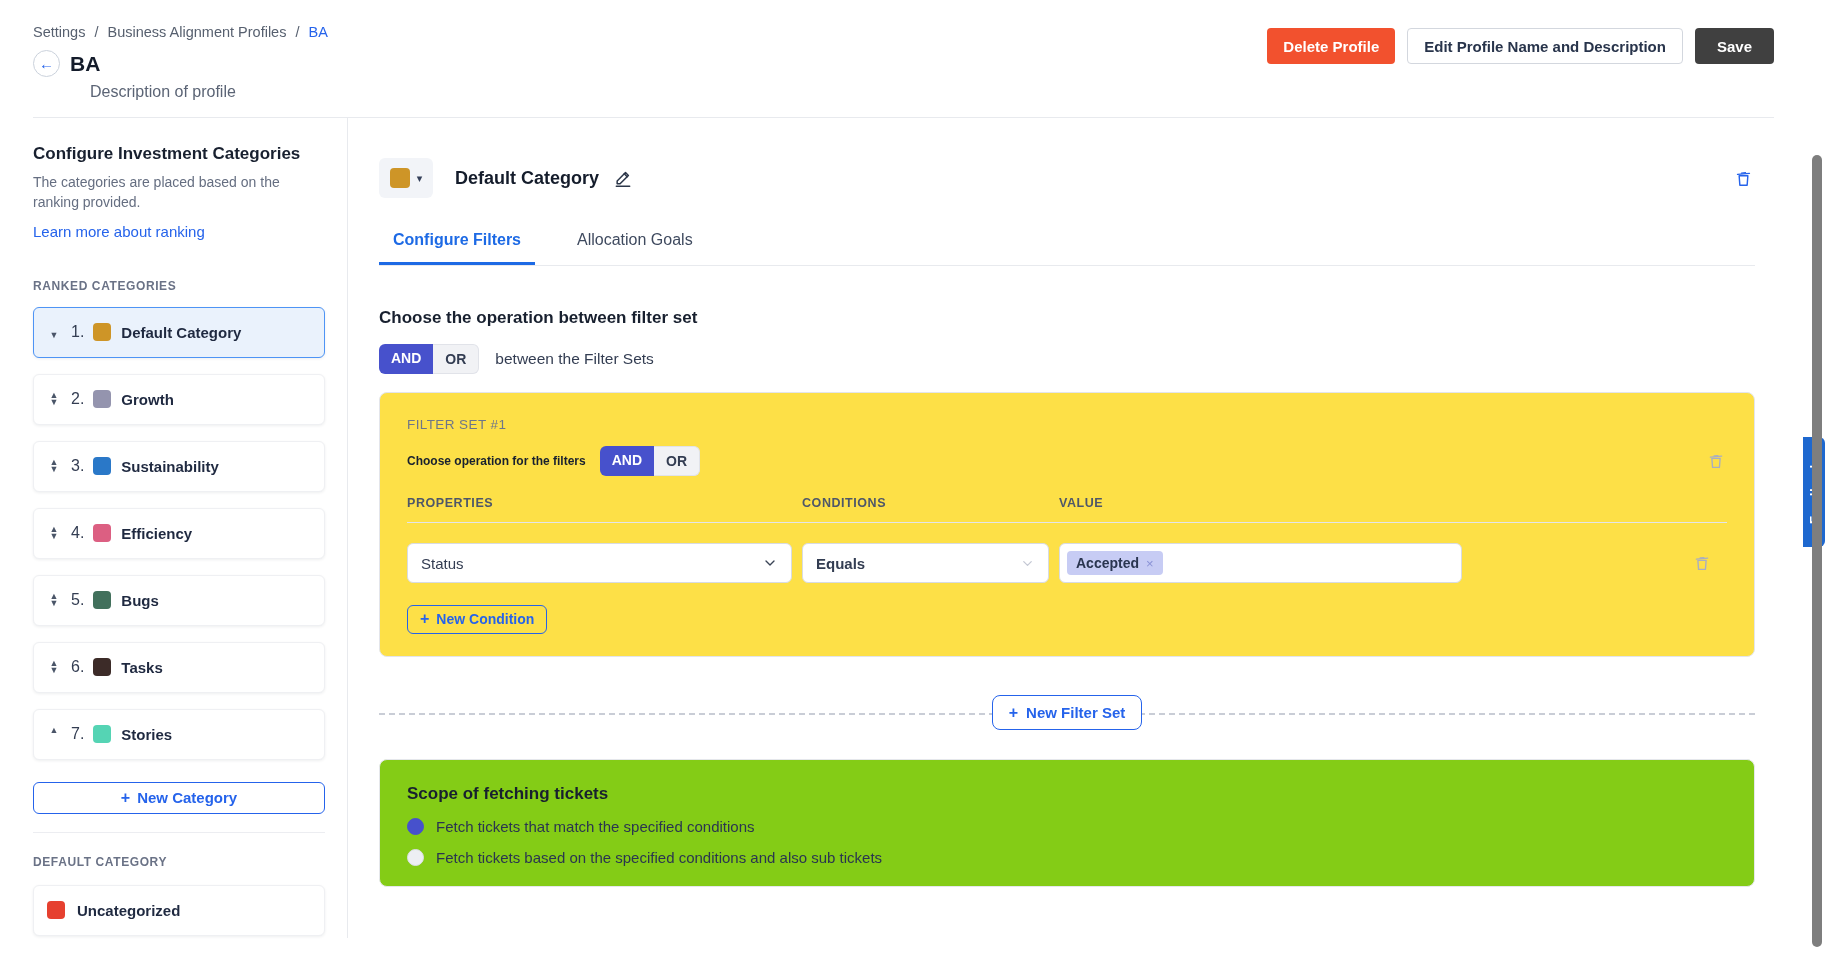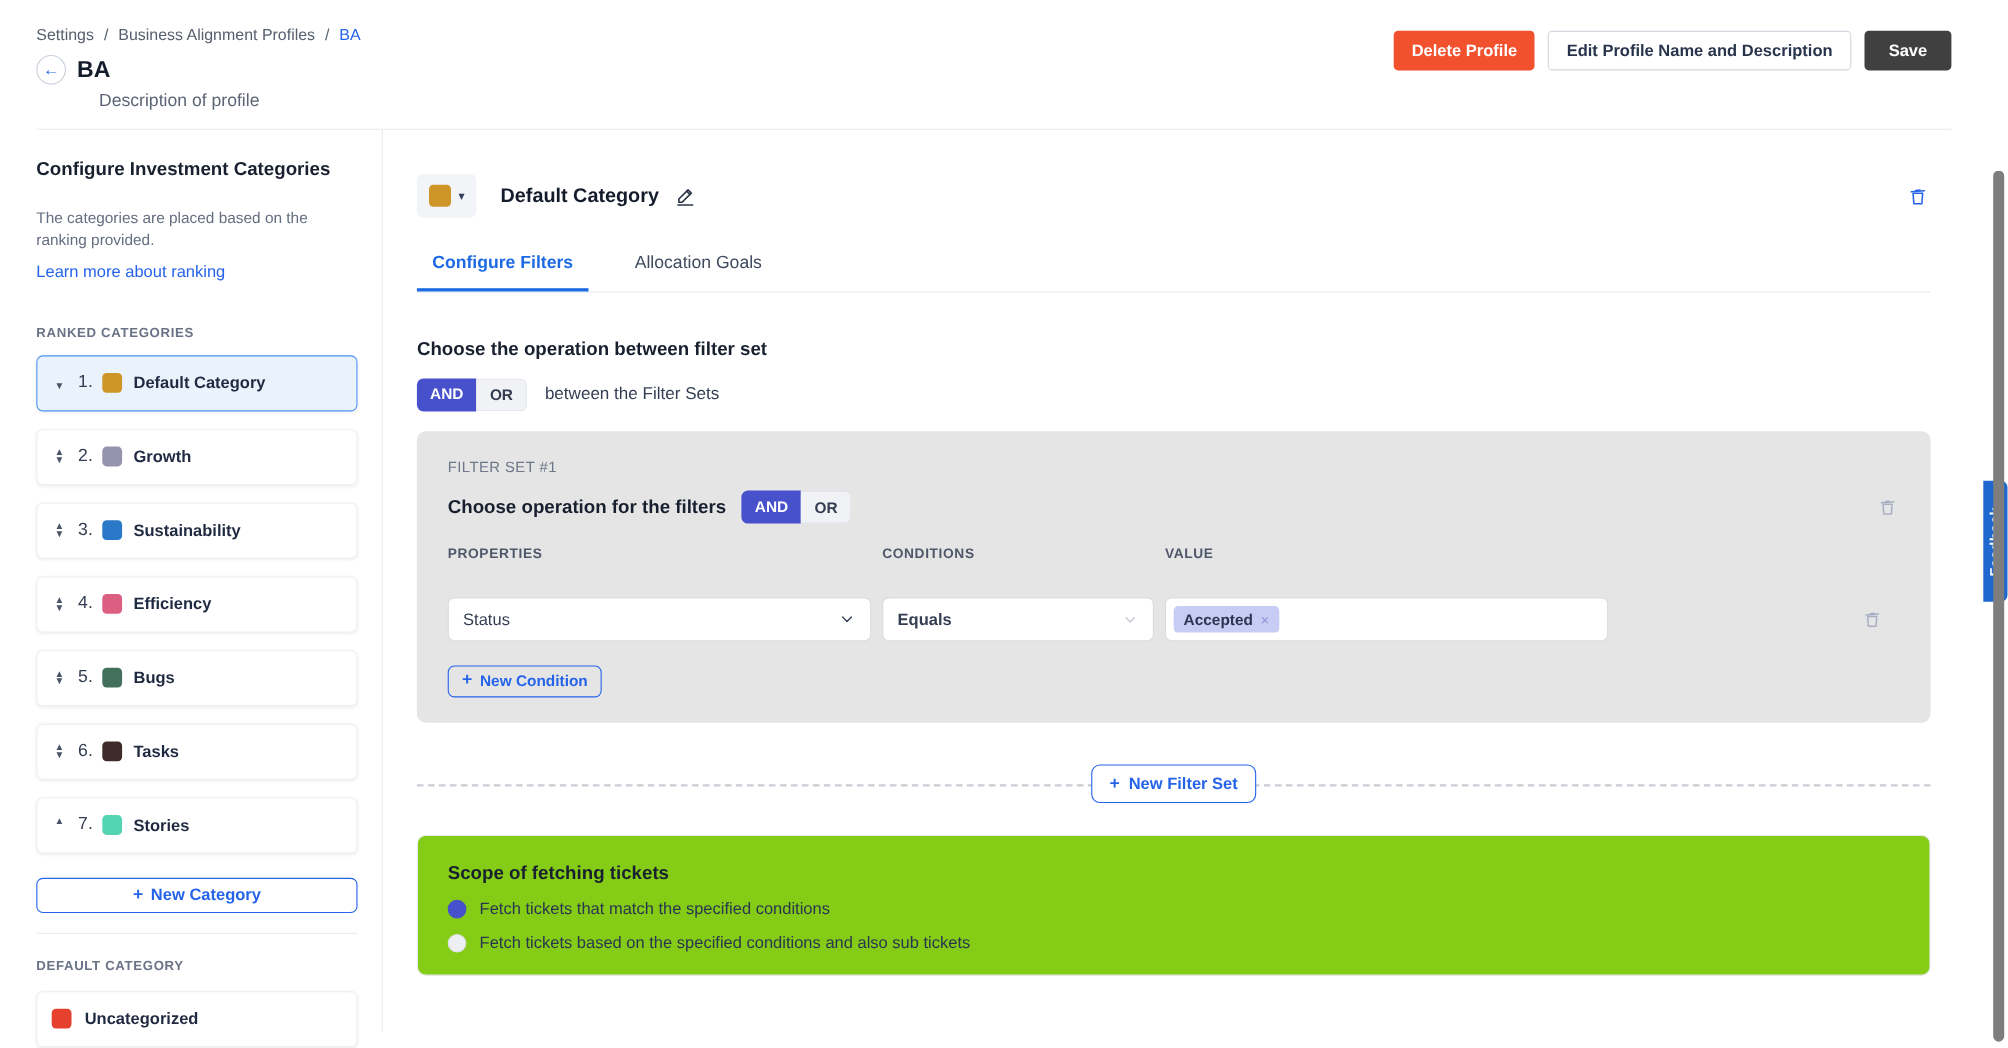--- a/index.html
+++ b/index.html
@@ -28,21 +28,21 @@
   .hdr-divider { height:1px; background:#E8EAEE; margin:16px 51px 0 33px; }
 
   
   .content { display:flex; height:820px; }
   .sidebar { width:292px; margin-left:33px; padding-top:26px; flex:0 0 auto; }
   .vdivider { width:1px; background:#E8EAEE; margin-left:22px; flex:0 0 auto; }
   .main { flex:1; padding:40px 70px 0 31px; }
 
   
   .sb-title { font-size:17px; font-weight:800; color:#18202F; }
-  .sb-sub { font-size:14px; color:#656E81; line-height:1.45; margin-top:24px; }
+  .sb-sub { font-size:14px; color:#656E81; line-height:1.45; margin-top:8px; }
   .sb-link { font-size:15px; color:#2563EB; margin-top:10px; display:inline-block; cursor:pointer; }
   .sb-label { font-size:12px; font-weight:700; color:#6A7286; letter-spacing:.05em; margin-top:38px; }
   .cat-list { margin-top:14px; }
   .cat-item { height:51px; background:#fff; border:1px solid #EFF0F3; border-radius:6px;
     box-shadow:0 1px 3px rgba(16,24,40,.07); display:flex; align-items:center;
     padding:0 13px; margin-bottom:16px; cursor:pointer; }
   .cat-item.selected { border:1px solid #4E94F5; background:#EAF2FC; }
   .arrows { display:flex; flex-direction:column; width:14px; align-items:center; }
   .arrow { font-size:9px; line-height:7px; color:#4A5568; visibility:hidden; cursor:pointer; }
   .arrow.on { visibility:visible; }
@@ -79,25 +79,25 @@
   .section-h { font-size:17px; font-weight:800; color:#18202F; margin-top:42px; }
   .toggle-row { display:flex; align-items:center; gap:16px; margin-top:16px; }
   .toggle { display:inline-flex; }
   .tg { font-size:14px; font-weight:700; padding:6px 12px; cursor:pointer; }
   .tg-on { color:#fff; border-radius:6px 0 0 6px; }
   .tg-off { background:#F1F2F5; color:#333D52; border:1px solid #E1E3E9;
     border-left:none; border-radius:0 6px 6px 0; }
   .toggle-suffix { font-size:15.5px; color:#333D52; }
 
   
-  .filter-card { margin-top:18px; background:#e5e5e5; border:1px solid #E3E5EB;
+  .filter-card { margin-top:18px; background:#fde047; border:1px solid #E3E5EB;
     border-radius:8px; padding:24px 27px 22px; }
   .fs-label { font-size:13.5px; color:#6E7689; letter-spacing:.03em; }
   .fs-op-row { display:flex; align-items:center; gap:14px; margin-top:14px; }
-  .fs-op-label { font-size:17px; font-weight:700; color:#18202F; }
+  .fs-op-label { font-size:12px; font-weight:700; color:#18202F; }
   .fs-op-row .icon-btn { margin-left:auto; }
   .fgrid { display:grid; grid-template-columns:385px 247px 403px 1fr 36px; column-gap:10px;
     align-items:center; }
   .col-headers { margin-top:20px; padding-bottom:12px; border-bottom:1px solid #E3E5EB; }
   .col-h { font-size:12.5px; font-weight:700; color:#4E5769; letter-spacing:.045em; }
   .filter-row { margin-top:20px; }
   .select { height:40px; background:#fff; border:1px solid #D8DBE2; border-radius:6px;
     display:flex; align-items:center; justify-content:space-between; padding:0 13px;
     cursor:pointer; }
   .select-text { font-size:15px; color:#333D52; }

